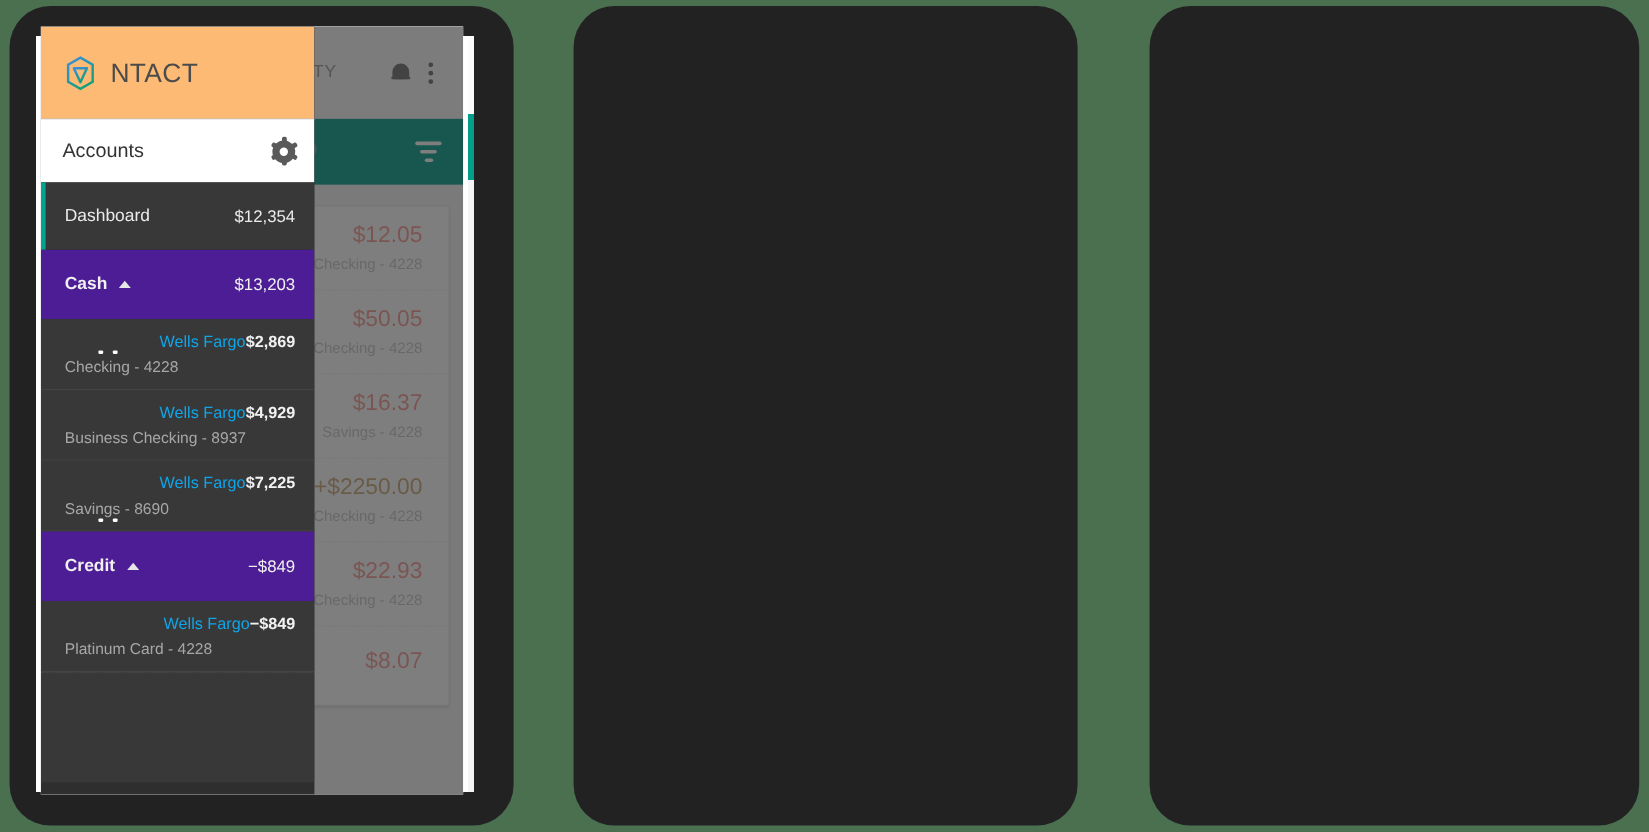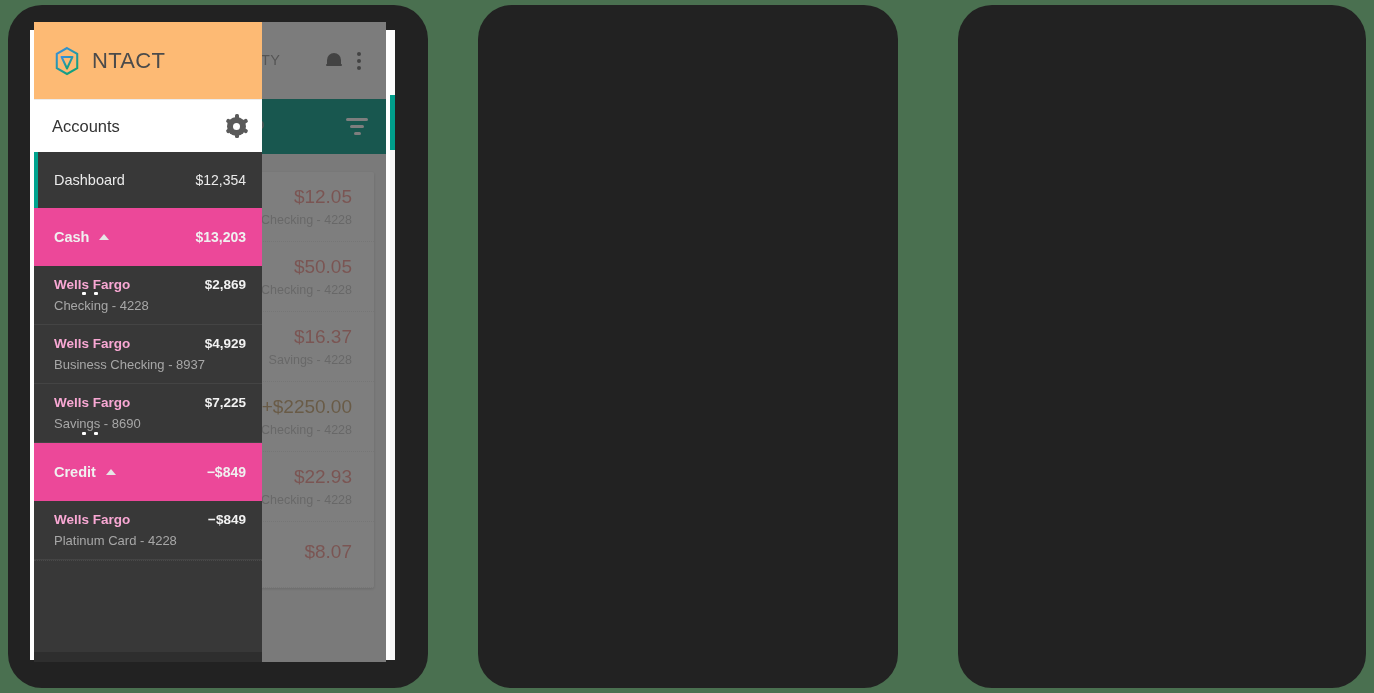--- a/index.html
+++ b/index.html
@@ -180,31 +180,31 @@
   .dr-row {
     display:flex; align-items:center; padding: 0 16px 0 20px; height: 56px;
     background:#333333; position: relative;
   }
   .dr-row.sel { background:#383838; }
   .dr-row.sel::before { content:""; position:absolute; left:0; top:0; bottom:0; width:4px; background:#00a48f; }
   .dr-label { font-size:14.5px; color:#eaeaea; flex:1; }
   .dr-val { font-size:14px; color:#eaeaea; }
   .dr-group {
     display:flex; align-items:center; padding: 0 16px 0 20px; height: 58px;
-    background:#ec4899;
+    background:#4c1d95;
   }
   .dr-group-label { font-size:14.5px; color:#f0f0f0; font-weight:600; display:flex; align-items:center; }
   .caret-up { width:0;height:0; margin-left:10px;
     border-left:5px solid transparent; border-right:5px solid transparent; border-bottom:6px solid #e6e6e6;}
-  .dr-group-val { font-size:14px; color:#f0f0f0; font-weight:700; margin-left:auto; }
+  .dr-group-val { font-size:14px; color:#f0f0f0; font-weight:400; margin-left:auto; }
   .dr-acct {
     padding: 11px 16px 11px 20px; background:#383838; border-bottom:1px solid #444;
   }
   .dr-acct-top { display:flex; }
-  .dr-bank { font-size:13.5px; color:#f9a8d4; font-weight:700; flex:1; }
+  .dr-bank { font-size:13.5px; color:#0ea5e9; font-weight:400; flex:1;text-align:right; }
   .dr-amt { font-size:13.5px; color:#f2f2f2; font-weight:600; }
   .dr-sub { font-size:13px; color:#a7a7a7; margin-top:6px; }
   .dr-filler { background:#383838; height: 92px; border-top:1px dotted #4a4a4a; }
 
   .dim-txn { opacity: .55; }
 </style>
 </head>
 <body>
 
 <div class="stage">

